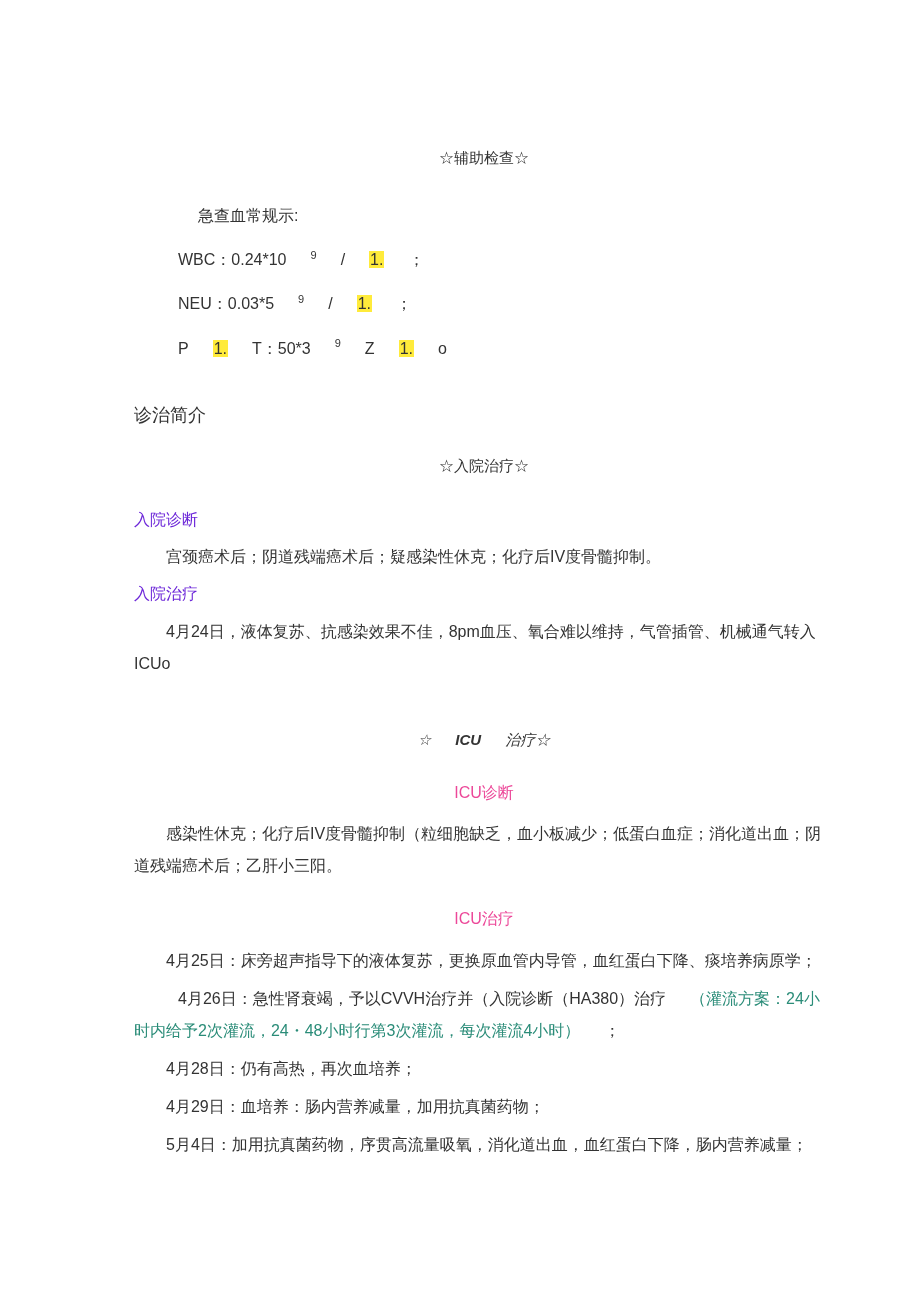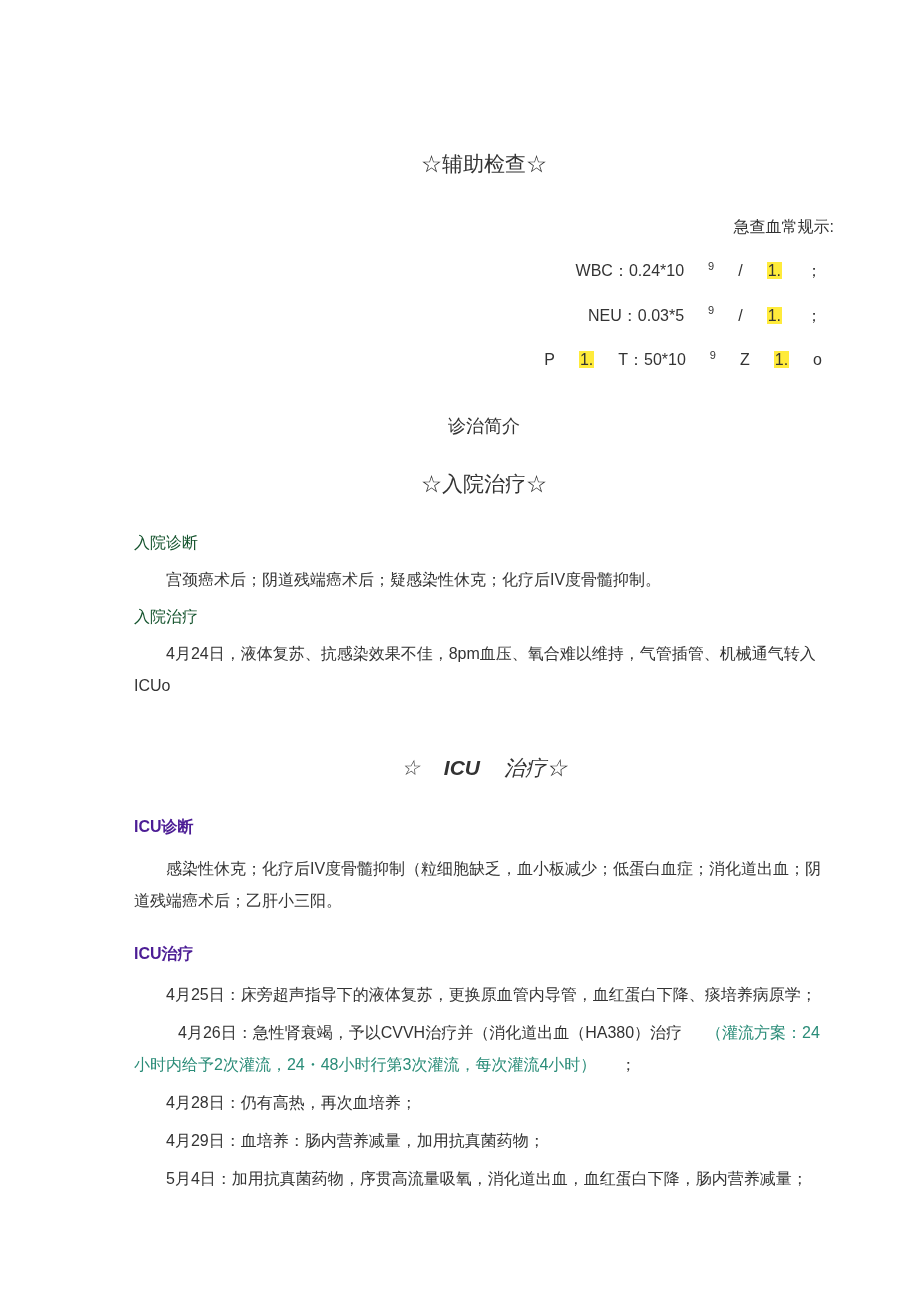--- a/index.html
+++ b/index.html
@@ -9,51 +9,50 @@
     color: #333;
     font-size: 16px;
     line-height: 1.9;
     width: 920px;
     padding: 100px 110px 60px 110px;
   }
   .section-title-centered {
     text-align: center;
     margin: 20px 0 24px 0;
     font-weight: normal;
-    font-size: 21px;
+    font-size: 15px;
     color: #333;
   }
   .section-title-centered b { font-weight: bold; }
   .indent { text-indent: 2em; }
   .lab-line {
     margin: 6px 0 6px 2em;
     line-height: 2.4;
-    text-align: right;
   }
   sup { font-size: 11px; vertical-align: super; }
   .hl { background: #ffeb3b; padding: 0 1px; }
   .h2-left {
     font-size: 18px;
     font-weight: normal;
     color: #333;
     margin: 30px 0 14px 0;
-    text-align: center;
   }
   .h3-left {
     font-size: 16px;
     font-weight: normal;
-    color: #14532d;
+    color: #6d28d9;
     margin: 6px 0 4px 0;
     font-family: Liberation Serif, serif;
   }
   .h3-bold {
     font-size: 16px;
-    font-weight: bold;
-    color: #4c1d95;
+    font-weight: normal;
+    color: #ec4899;
     margin: 22px 0 10px 0;
+    text-align: center;
   }
   .para {
     text-indent: 2em;
     margin: 6px 0;
     line-height: 2.0;
     color: #333;
   }
   .teal { color: #2a8c78; }
 </style>
 </head>
@@ -65,21 +64,21 @@
 
 <div class="lab-line">
   <span>WBC：0.24*10</span><sup>9</sup><span>/</span><span class="hl">1.</span><span>；</span>
 </div>
 
 <div class="lab-line">
   <span>NEU：0.03*5</span><sup>9</sup><span>/</span><span class="hl">1.</span><span>；</span>
 </div>
 
 <div class="lab-line">
-  <span>P</span><span class="hl">1.</span><span>T：50*10</span><sup>9</sup><span>Z</span><span class="hl">1.</span><span>o</span>
+  <span>P</span><span class="hl">1.</span><span>T：50*3</span><sup>9</sup><span>Z</span><span class="hl">1.</span><span>o</span>
 </div>
 
 <div class="h2-left">诊治简介</div>
 
 <div class="section-title-centered">☆入院治疗☆</div>
 
 <div class="h3-left">入院诊断</div>
 <p class="para">宫颈癌术后；阴道残端癌术后；疑感染性休克；化疗后IV度骨髓抑制。</p>
 
 <div class="h3-left">入院治疗</div>
@@ -89,17 +88,17 @@
   <span>☆</span><b>ICU</b><span>治疗☆</span>
 </div>
 
 <div class="h3-bold">ICU诊断</div>
 <p class="para">感染性休克；化疗后IV度骨髓抑制（粒细胞缺乏，血小板减少；低蛋白血症；消化道出血；阴道残端癌术后；乙肝小三阳。</p>
 
 <div class="h3-bold">ICU治疗</div>
 
 <p class="para">4月25日：床旁超声指导下的液体复苏，更换原血管内导管，血红蛋白下降、痰培养病原学；</p>
 <p class="para">
-  <span>4月26日：急性肾衰竭，予以CVVH治疗并（消化道出血（HA380）治疗</span><span class="teal">（灌流方案：24小时内给予2次灌流，24・48小时行第3次灌流，每次灌流4小时）</span><span>；</span>
+  <span>4月26日：急性肾衰竭，予以CVVH治疗并（入院诊断（HA380）治疗</span><span class="teal">（灌流方案：24小时内给予2次灌流，24・48小时行第3次灌流，每次灌流4小时）</span><span>；</span>
 </p>
 <p class="para">4月28日：仍有高热，再次血培养；</p>
 <p class="para">4月29日：血培养：肠内营养减量，加用抗真菌药物；</p>
 <p class="para">5月4日：加用抗真菌药物，序贯高流量吸氧，消化道出血，血红蛋白下降，肠内营养减量；</p>
 
 </body></html>

